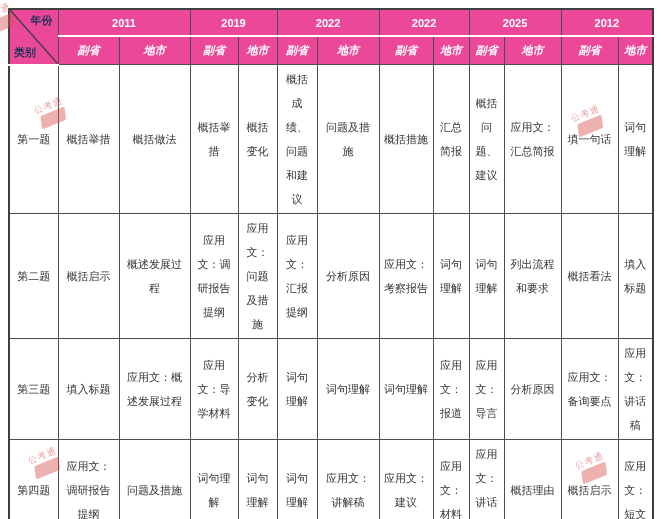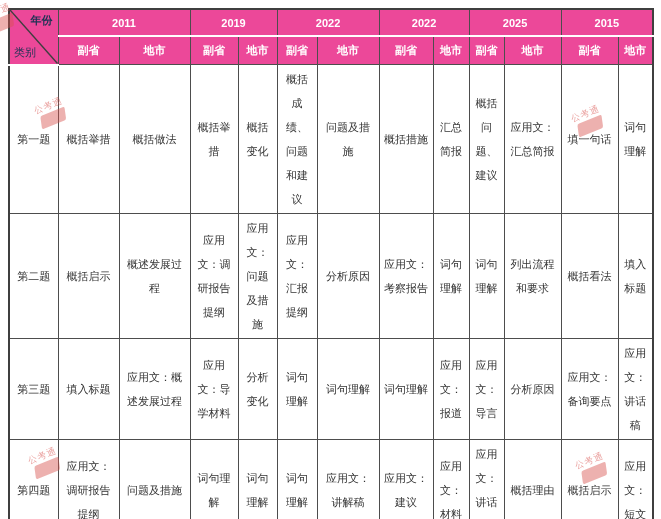--- a/index.html
+++ b/index.html
@@ -5,26 +5,26 @@
   html,body{margin:0;padding:0;background:#ffffff;}
   .stage{position:relative;width:661px;height:519px;background:#ffffff;overflow:hidden;
          font-family:"Liberation Sans",sans-serif;}
   table.grid{position:absolute;left:8px;top:8px;width:644px;border-collapse:collapse;
              table-layout:fixed;border:2px solid #3f3f3f;}
   .grid th,.grid td{border:1px solid #4d4d4d;overflow:hidden;}
   
   .grid thead th{background:#ec4899;color:#ffffff;font-weight:bold;font-size:11px;
                  text-align:center;padding:0;}
   .year-row th{height:25px;border-bottom:2px solid #ffffff;}
-  .sub-row th{height:27px;}
+  .sub-row th{height:27px;font-style:italic;}
   
   th.corner{position:relative;padding:0;background:#5b9bd5;}
   th.corner svg{position:absolute;left:0;top:0;width:100%;height:100%;}
   th.corner .c-top{position:absolute;top:3px;right:5px;color:#1e3354;font-size:11px;font-weight:bold;}
-  th.corner .c-bot{position:absolute;bottom:4px;left:4px;color:#1e3354;font-size:11px;font-weight:normal;}
+  th.corner .c-bot{position:absolute;bottom:4px;left:4px;color:#1e3354;font-size:11px;font-weight:bold;}
   
   .grid tbody th,.grid tbody td{background:#ffffff;color:#333333;font-weight:normal;
       font-family:"Liberation Serif","DejaVu Serif",serif;font-size:11px;line-height:24px;
       text-align:center;vertical-align:middle;padding:2px 4px;}
   
   .stamp{position:absolute;transform:rotate(-22deg);text-align:center;pointer-events:none;
          color:rgba(216,82,78,0.55);font-size:9px;line-height:10px;letter-spacing:1px;}
   .stamp .logo{display:block;width:26px;height:13px;background:rgba(216,82,78,0.45);
                transform:skewX(-14deg);border-radius:2px;margin:2px auto 0;}
 </style>
@@ -56,21 +56,21 @@
             <line x1="0" y1="0" x2="49" y2="54" stroke="#3f3f3f" stroke-width="1.5"></line>
           </svg>
           <span class="c-top">年份</span>
           <span class="c-bot">类别</span>
         </th>
         <th colspan="2">2011</th>
         <th colspan="2">2019</th>
         <th colspan="2">2022</th>
         <th colspan="2">2022</th>
         <th colspan="2">2025</th>
-        <th colspan="2">2015</th>
+        <th colspan="2">2012</th>
       </tr>
       <tr class="sub-row">
         <th>副省</th>
         <th>地市</th>
         <th>副省</th>
         <th>地市</th>
         <th>副省</th>
         <th>地市</th>
         <th>副省</th>
         <th>地市</th>

